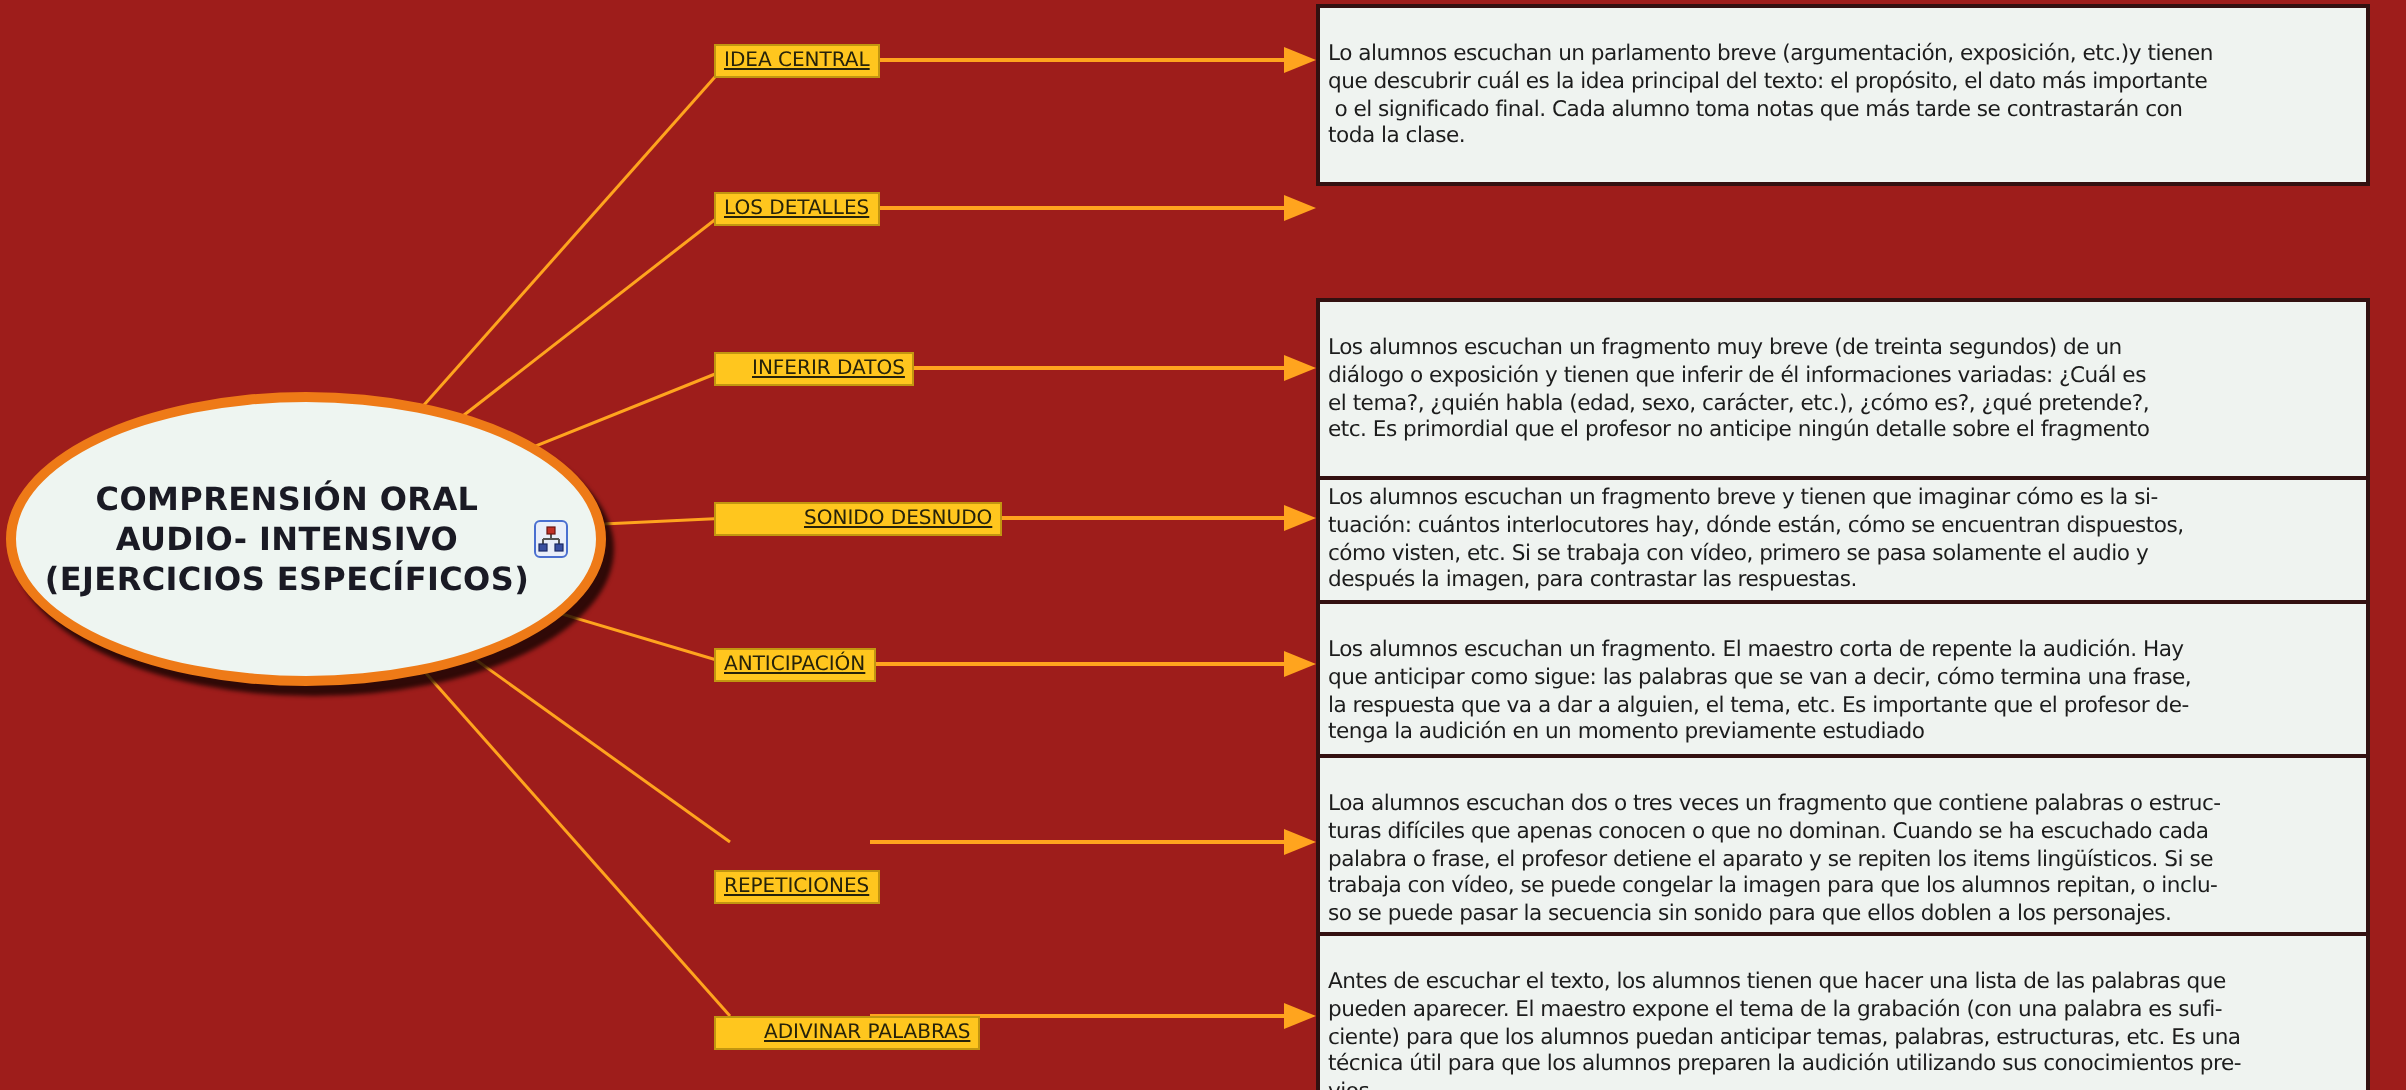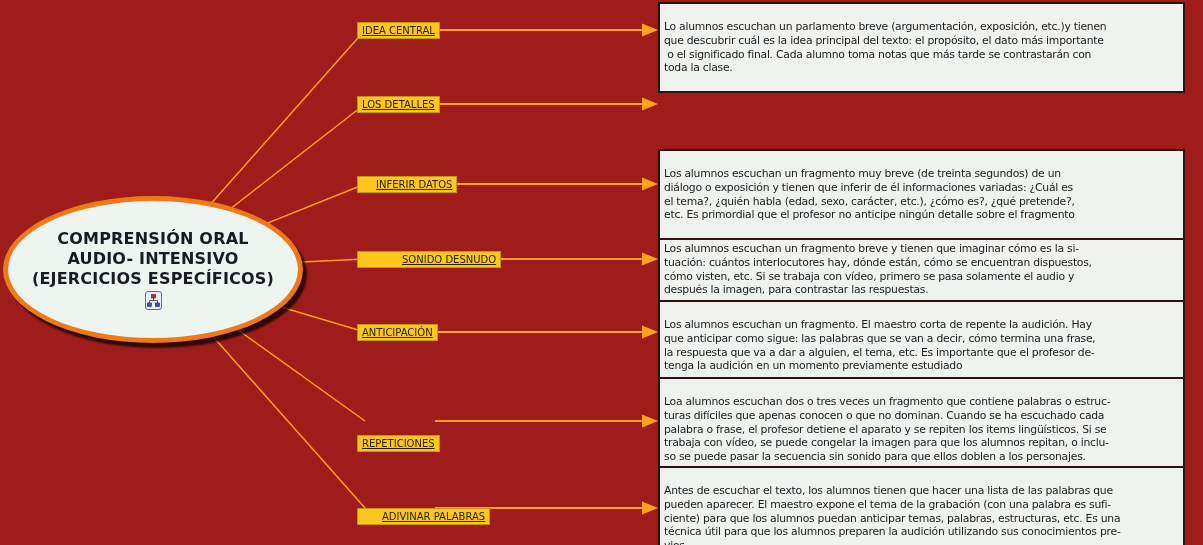--- a/index.html
+++ b/index.html
@@ -30,21 +30,21 @@
   svg.connectors polygon{fill:var(--connector);}
 
   .ellipse{
     position:absolute;left:3px;top:196px;width:300px;height:147px;
     background:var(--ellipse-bg);
     border:5px solid var(--ellipse-border);
     border-radius:50%;
     box-shadow:4px 5px 2px rgba(20,5,3,0.8);
     z-index:2;
     box-sizing:border-box;
-    display:flex;flex-direction:column;align-items:center;justify-content:center;
+    display:flex;flex-direction:row;align-items:center;justify-content:center;
     gap:2px;
   }
   .ellipse-title{
     white-space:pre-line;
     text-align:center;
     font-weight:bold;
     font-size:16px;
     line-height:20px;
     color:var(--ellipse-text);
     letter-spacing:0.2px;

